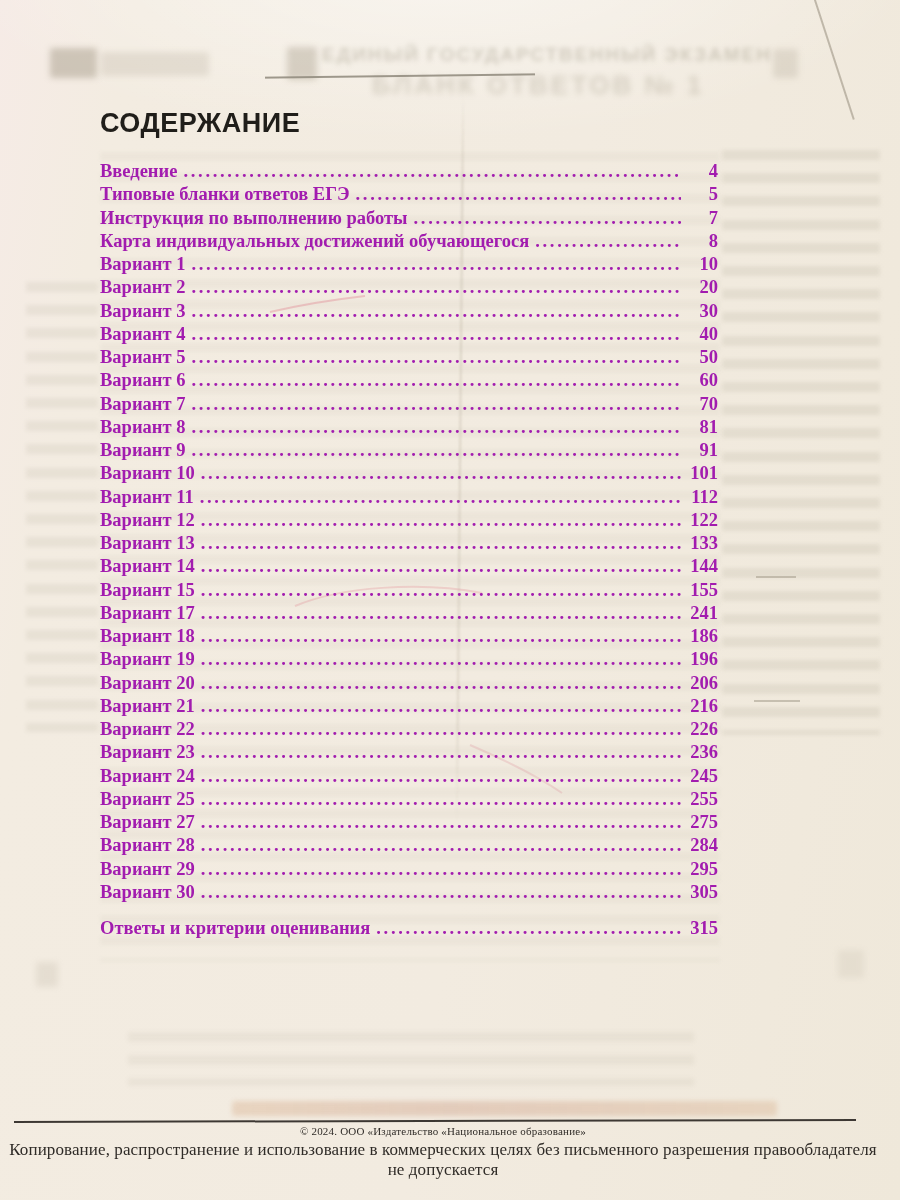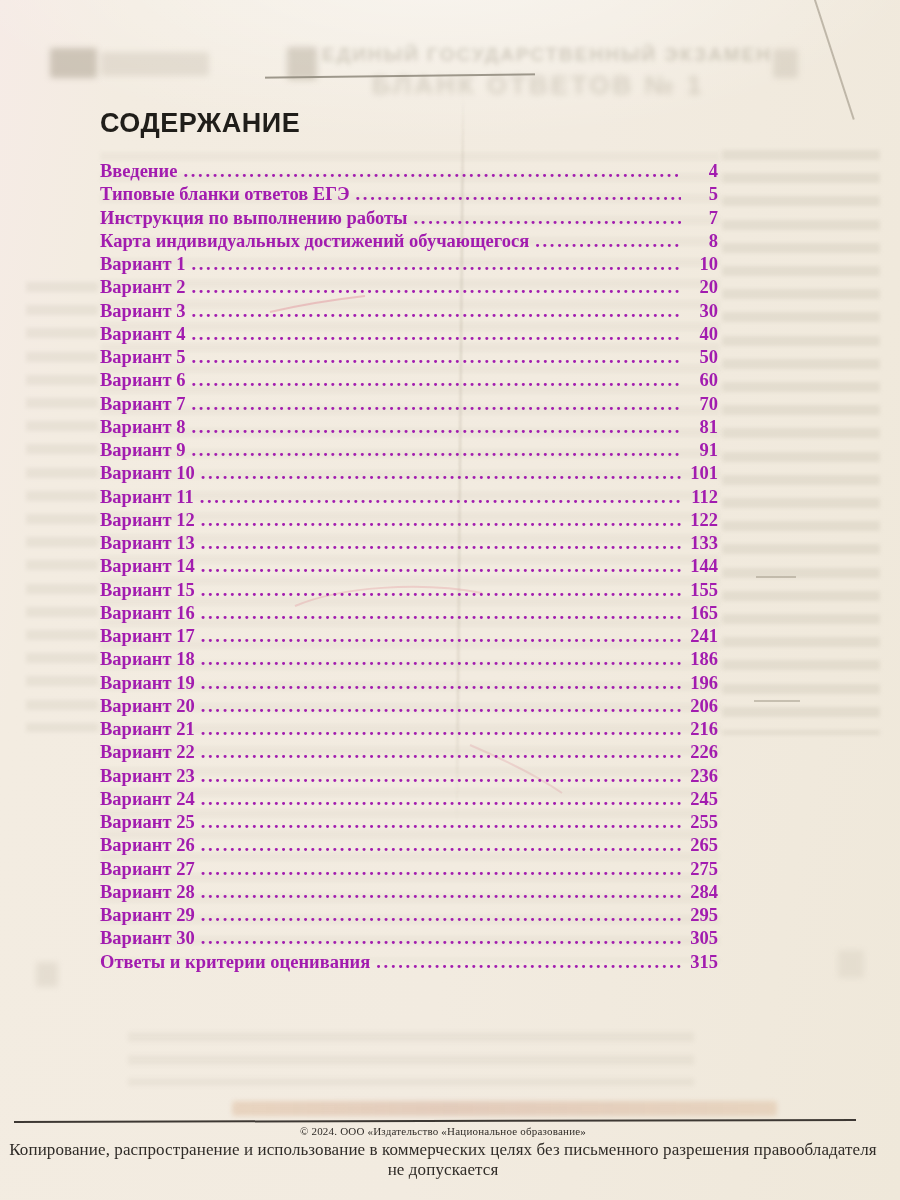--- a/index.html
+++ b/index.html
@@ -82,21 +82,21 @@
     font-size:18.5px;font-weight:bold;color:#a21caf;
   }
   .toc-row{display:flex;align-items:baseline;height:23.25px;line-height:23.25px;}
   .toc-row .lbl{white-space:nowrap;}
   .toc-row .dots{flex:1 1 auto;overflow:hidden;white-space:nowrap;margin:0 3px 0 6px;}
   .toc-row .dots::after{
     content:"..........................................................................................................................................";
     letter-spacing:2.7px;
   }
   .toc-row .pg{flex:0 0 auto;min-width:34px;text-align:right;white-space:nowrap;}
-  .answers-row{}
+  .answers-row{margin-top:13px;}
   .footer-rule{
     position:absolute;left:14px;top:1120px;width:842px;height:2px;background:#3d3833;
     transform:rotate(-.12deg);z-index:3;
   }
   .footer-line{position:absolute;left:0;width:886px;text-align:center;z-index:3;color:#2f2b27;}
   .footer-line1{top:1125px;font-size:11px;letter-spacing:.2px;}
   .footer-line2{top:1140px;font-size:17px;letter-spacing:.1px;}
 </style>
 </head>
 <body>
@@ -218,25 +218,20 @@
       <span class="lbl">Вариант 14</span>
       <span class="dots"></span>
       <span class="pg">144</span>
     </div>
     <div class="toc-row">
       <span class="lbl">Вариант 15</span>
       <span class="dots"></span>
       <span class="pg">155</span>
     </div>
     <div class="toc-row">
-      <span class="lbl">Вариант 16</span>
-      <span class="dots"></span>
-      <span class="pg">165</span>
-    </div>
-    <div class="toc-row">
       <span class="lbl">Вариант 17</span>
       <span class="dots"></span>
       <span class="pg">241</span>
     </div>
     <div class="toc-row">
       <span class="lbl">Вариант 18</span>
       <span class="dots"></span>
       <span class="pg">186</span>
     </div>
     <div class="toc-row">
@@ -266,25 +261,20 @@
     </div>
     <div class="toc-row">
       <span class="lbl">Вариант 24</span>
       <span class="dots"></span>
       <span class="pg">245</span>
     </div>
     <div class="toc-row">
       <span class="lbl">Вариант 25</span>
       <span class="dots"></span>
       <span class="pg">255</span>
-    </div>
-    <div class="toc-row">
-      <span class="lbl">Вариант 26</span>
-      <span class="dots"></span>
-      <span class="pg">265</span>
     </div>
     <div class="toc-row">
       <span class="lbl">Вариант 27</span>
       <span class="dots"></span>
       <span class="pg">275</span>
     </div>
     <div class="toc-row">
       <span class="lbl">Вариант 28</span>
       <span class="dots"></span>
       <span class="pg">284</span>

